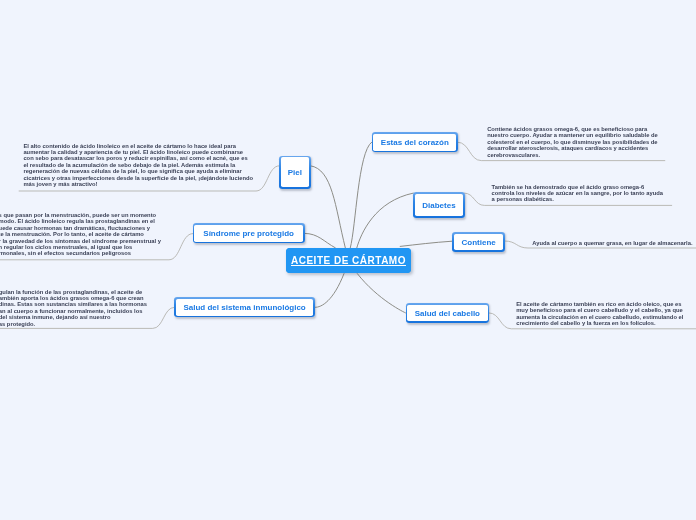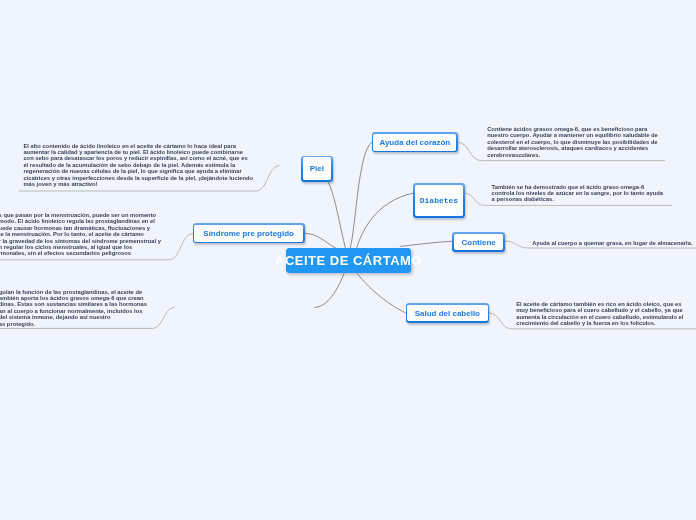--- a/index.html
+++ b/index.html
@@ -8,21 +8,21 @@
   #canvas{position:relative;width:696px;height:520px;background:#f0f4fd;overflow:hidden;
           font-family:"Liberation Sans",sans-serif;}
   svg.links{position:absolute;left:0;top:0;width:696px;height:520px;}
   .node{position:absolute;box-sizing:border-box;border-radius:3.2px;padding:1.7px;
         background:linear-gradient(180deg,#69a7ee 0%,#2f86e6 38%,#1672dd 100%);
         box-shadow:1px 1.5px 2px rgba(70,80,100,0.30);}
   .node > .inner{width:100%;height:100%;box-sizing:border-box;background:#ffffff;border-radius:1.8px;
         color:#1b7ae4;font-weight:bold;font-size:8px;display:flex;align-items:center;justify-content:center;
         white-space:nowrap;}
   .central{padding:0;background:#2196f3;border-radius:4px;box-shadow:1.2px 2px 3px rgba(70,80,100,0.30);}
-  .central > .inner{background:#2196f3;color:#ffffff;font-size:13px;letter-spacing:.5px;border-radius:4px;}
+  .central > .inner{background:#2196f3;color:#ffffff;font-size:10px;letter-spacing:.5px;border-radius:4px;text-decoration:underline;}
   .note{position:absolute;font-size:5.8px;color:#3c4257;font-weight:bold;white-space:nowrap;}
   .note .ln{position:absolute;left:0;line-height:6.4px;white-space:nowrap;}
 </style>
 </head>
 <body>
 
 <div id="canvas">
   <svg class="links" viewBox="0 0 696 520" xmlns="http://www.w3.org/2000/svg">
     <g class="spokes" fill="none" stroke="#8d8d87" stroke-width="1" stroke-linecap="round">
       <path d="M350.3,247.8 C356.0,226.3 358.0,152.1 371.6,142.2"></path>
@@ -42,35 +42,38 @@
       <path d="M192.7,233.6 C180.8,233.6 180.8,259.8 168.9,259.8 L-6,259.8"></path>
       <path d="M279.2,165.8 C267.6,165.8 267.6,191.0 256.0,191.0 L19.1,191.0"></path>
     </g>
   </svg>
 
   <div class="node central" style="left:286px;top:248px;width:125px;height:25px;">
       <span class="inner">ACEITE DE CÁRTAMO</span>
     </div>
 
   <div class="node" style="left:371.8px;top:132.4px;width:86.1px;height:20px;">
-      <span class="inner">Ayuda del corazón</span>
+      <span class="inner">Estas del corazón</span>
     </div>
-  <div class="node" style="left:413.3px;top:183px;width:51.3px;height:35px;font-family:Liberation Mono, monospace;">
+  <div class="node" style="left:413.3px;top:192px;width:51.3px;height:26px;">
       <span class="inner">Diabetes</span>
     </div>
   <div class="node" style="left:452.2px;top:232.2px;width:52.9px;height:19.7px;">
       <span class="inner">Contiene</span>
     </div>
   <div class="node" style="left:405.5px;top:303px;width:83.7px;height:20.1px;">
       <span class="inner">Salud del cabello</span>
     </div>
+  <div class="node" style="left:174.1px;top:296.9px;width:141px;height:20.5px;">
+      <span class="inner">Salud del sistema inmunológico</span>
+    </div>
   <div class="node" style="left:192.5px;top:223.4px;width:112.3px;height:20px;">
       <span class="inner">Síndrome pre protegido</span>
     </div>
-  <div class="node" style="left:279px;top:155.5px;width:31.5px;height:26px;margin-left:22px;">
+  <div class="node" style="left:279px;top:155.5px;width:31.5px;height:33px;">
       <span class="inner">Piel</span>
     </div>
 
   <div class="note" style="left:487.2px;top:126.1px;">
     <span class="ln" style="top:0.00px">Contiene ácidos grasos omega-6, que es beneficioso para</span>
     <span class="ln" style="top:6.38px">nuestro cuerpo.  Ayudar a mantener un equilibrio saludable de</span>
     <span class="ln" style="top:12.76px">colesterol en el cuerpo,  lo que disminuye las posibilidades de</span>
     <span class="ln" style="top:19.14px">desarrollar aterosclerosis, ataques cardíacos y accidentes</span>
     <span class="ln" style="top:25.52px">cerebrovasculares.</span>
   </div>

